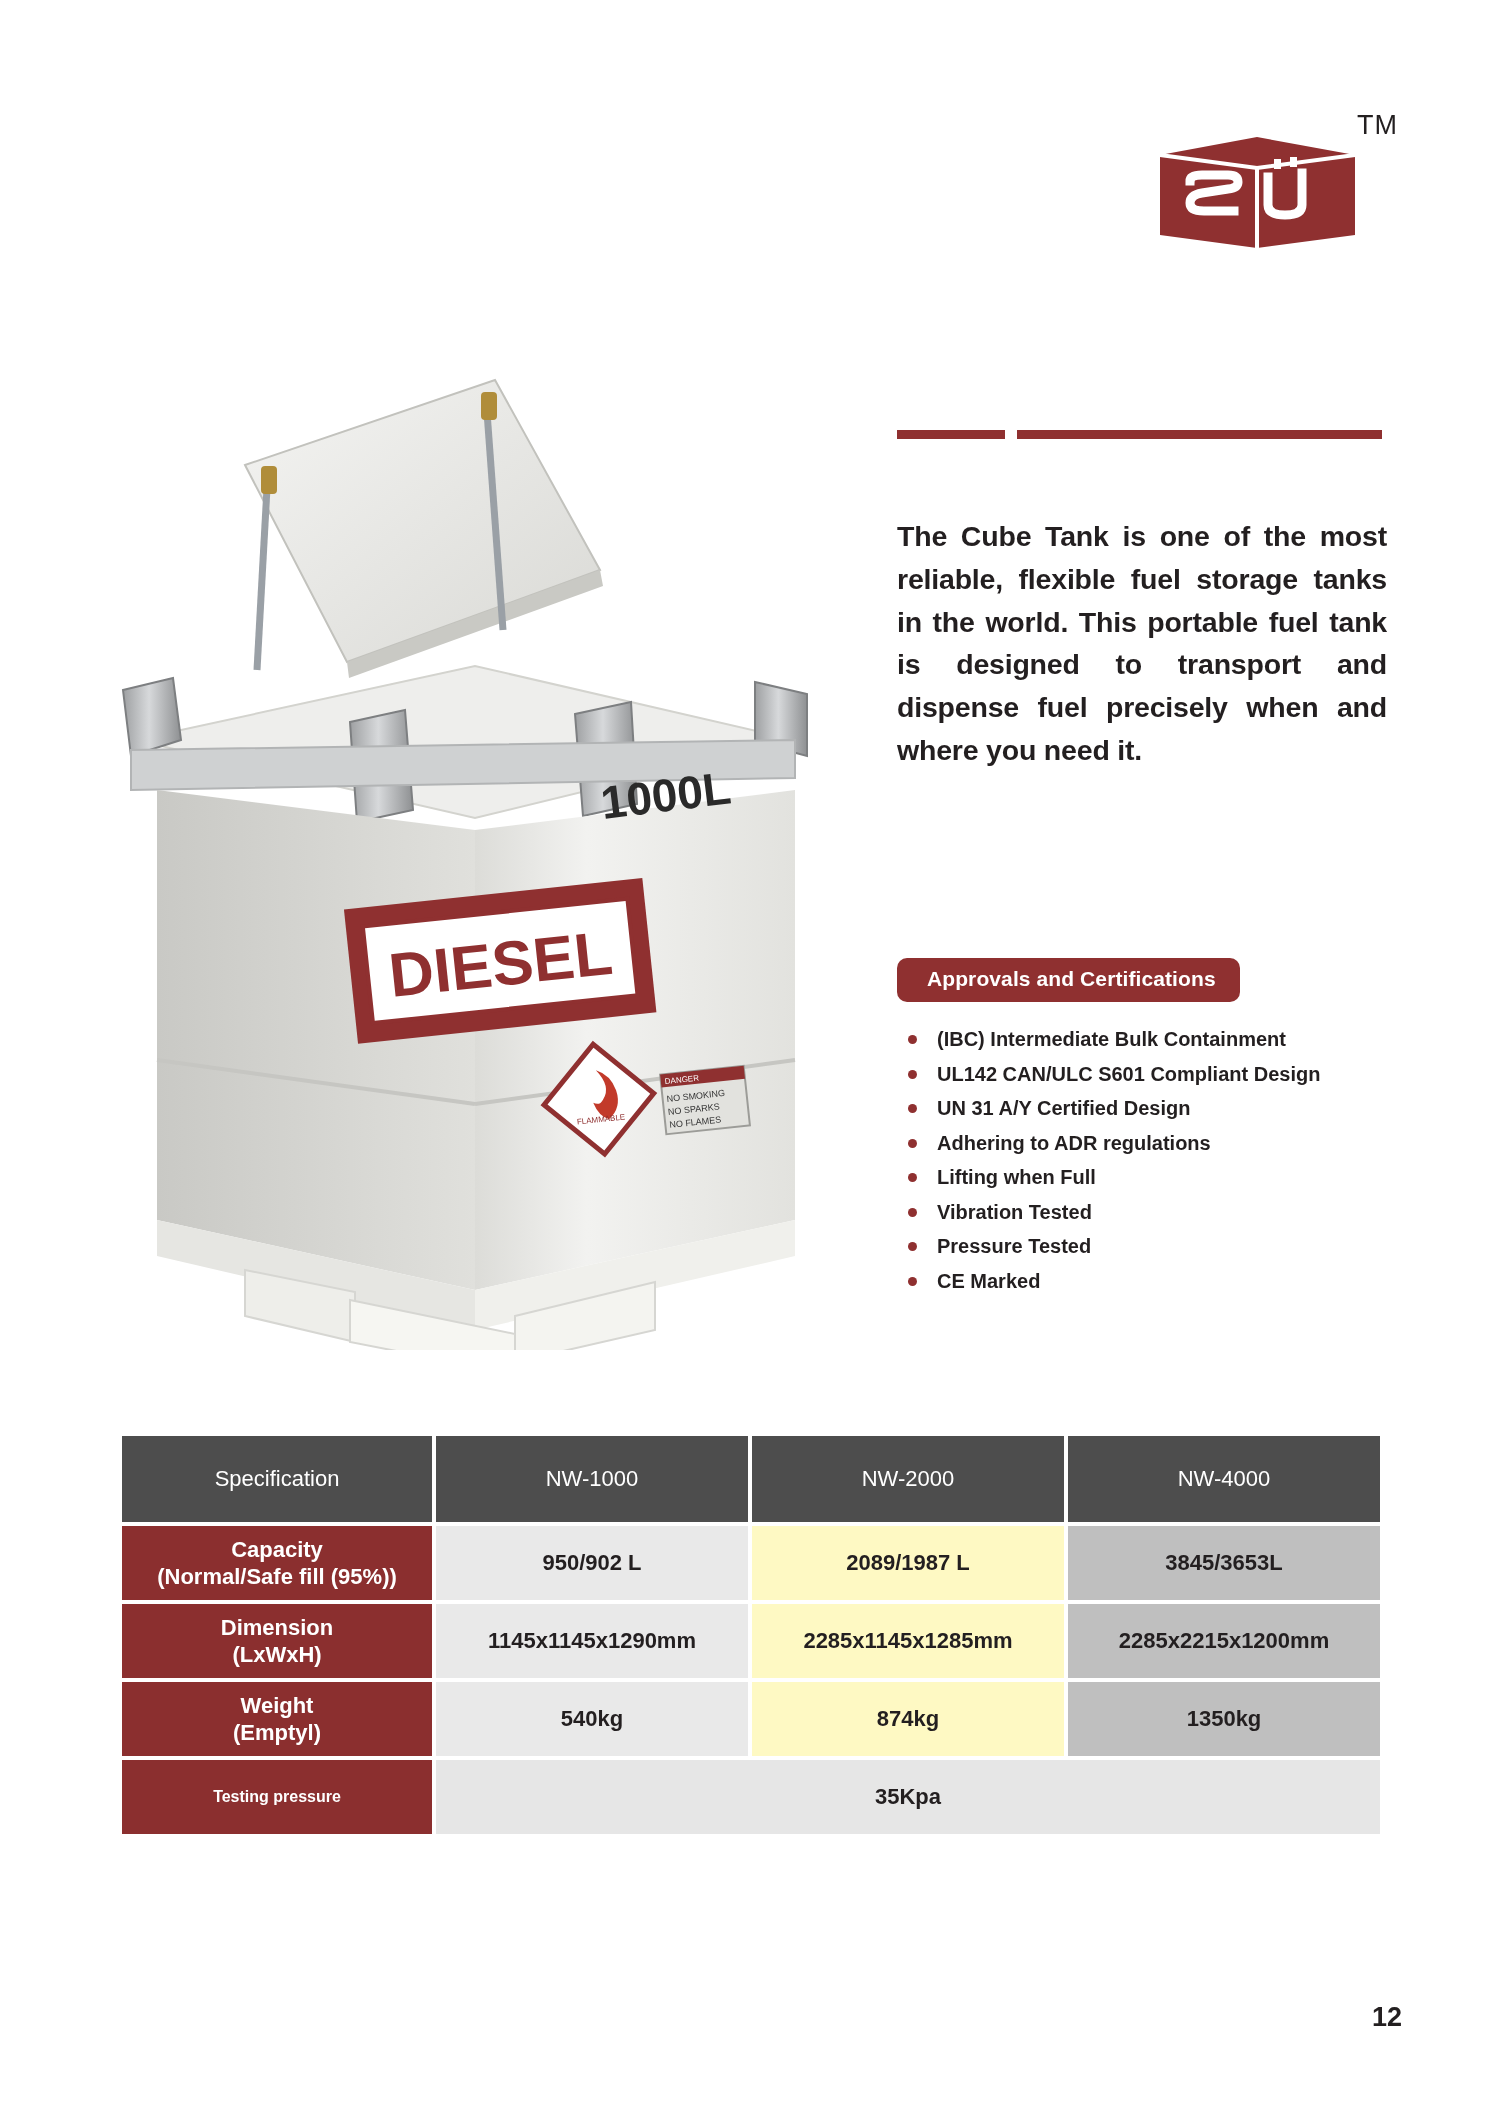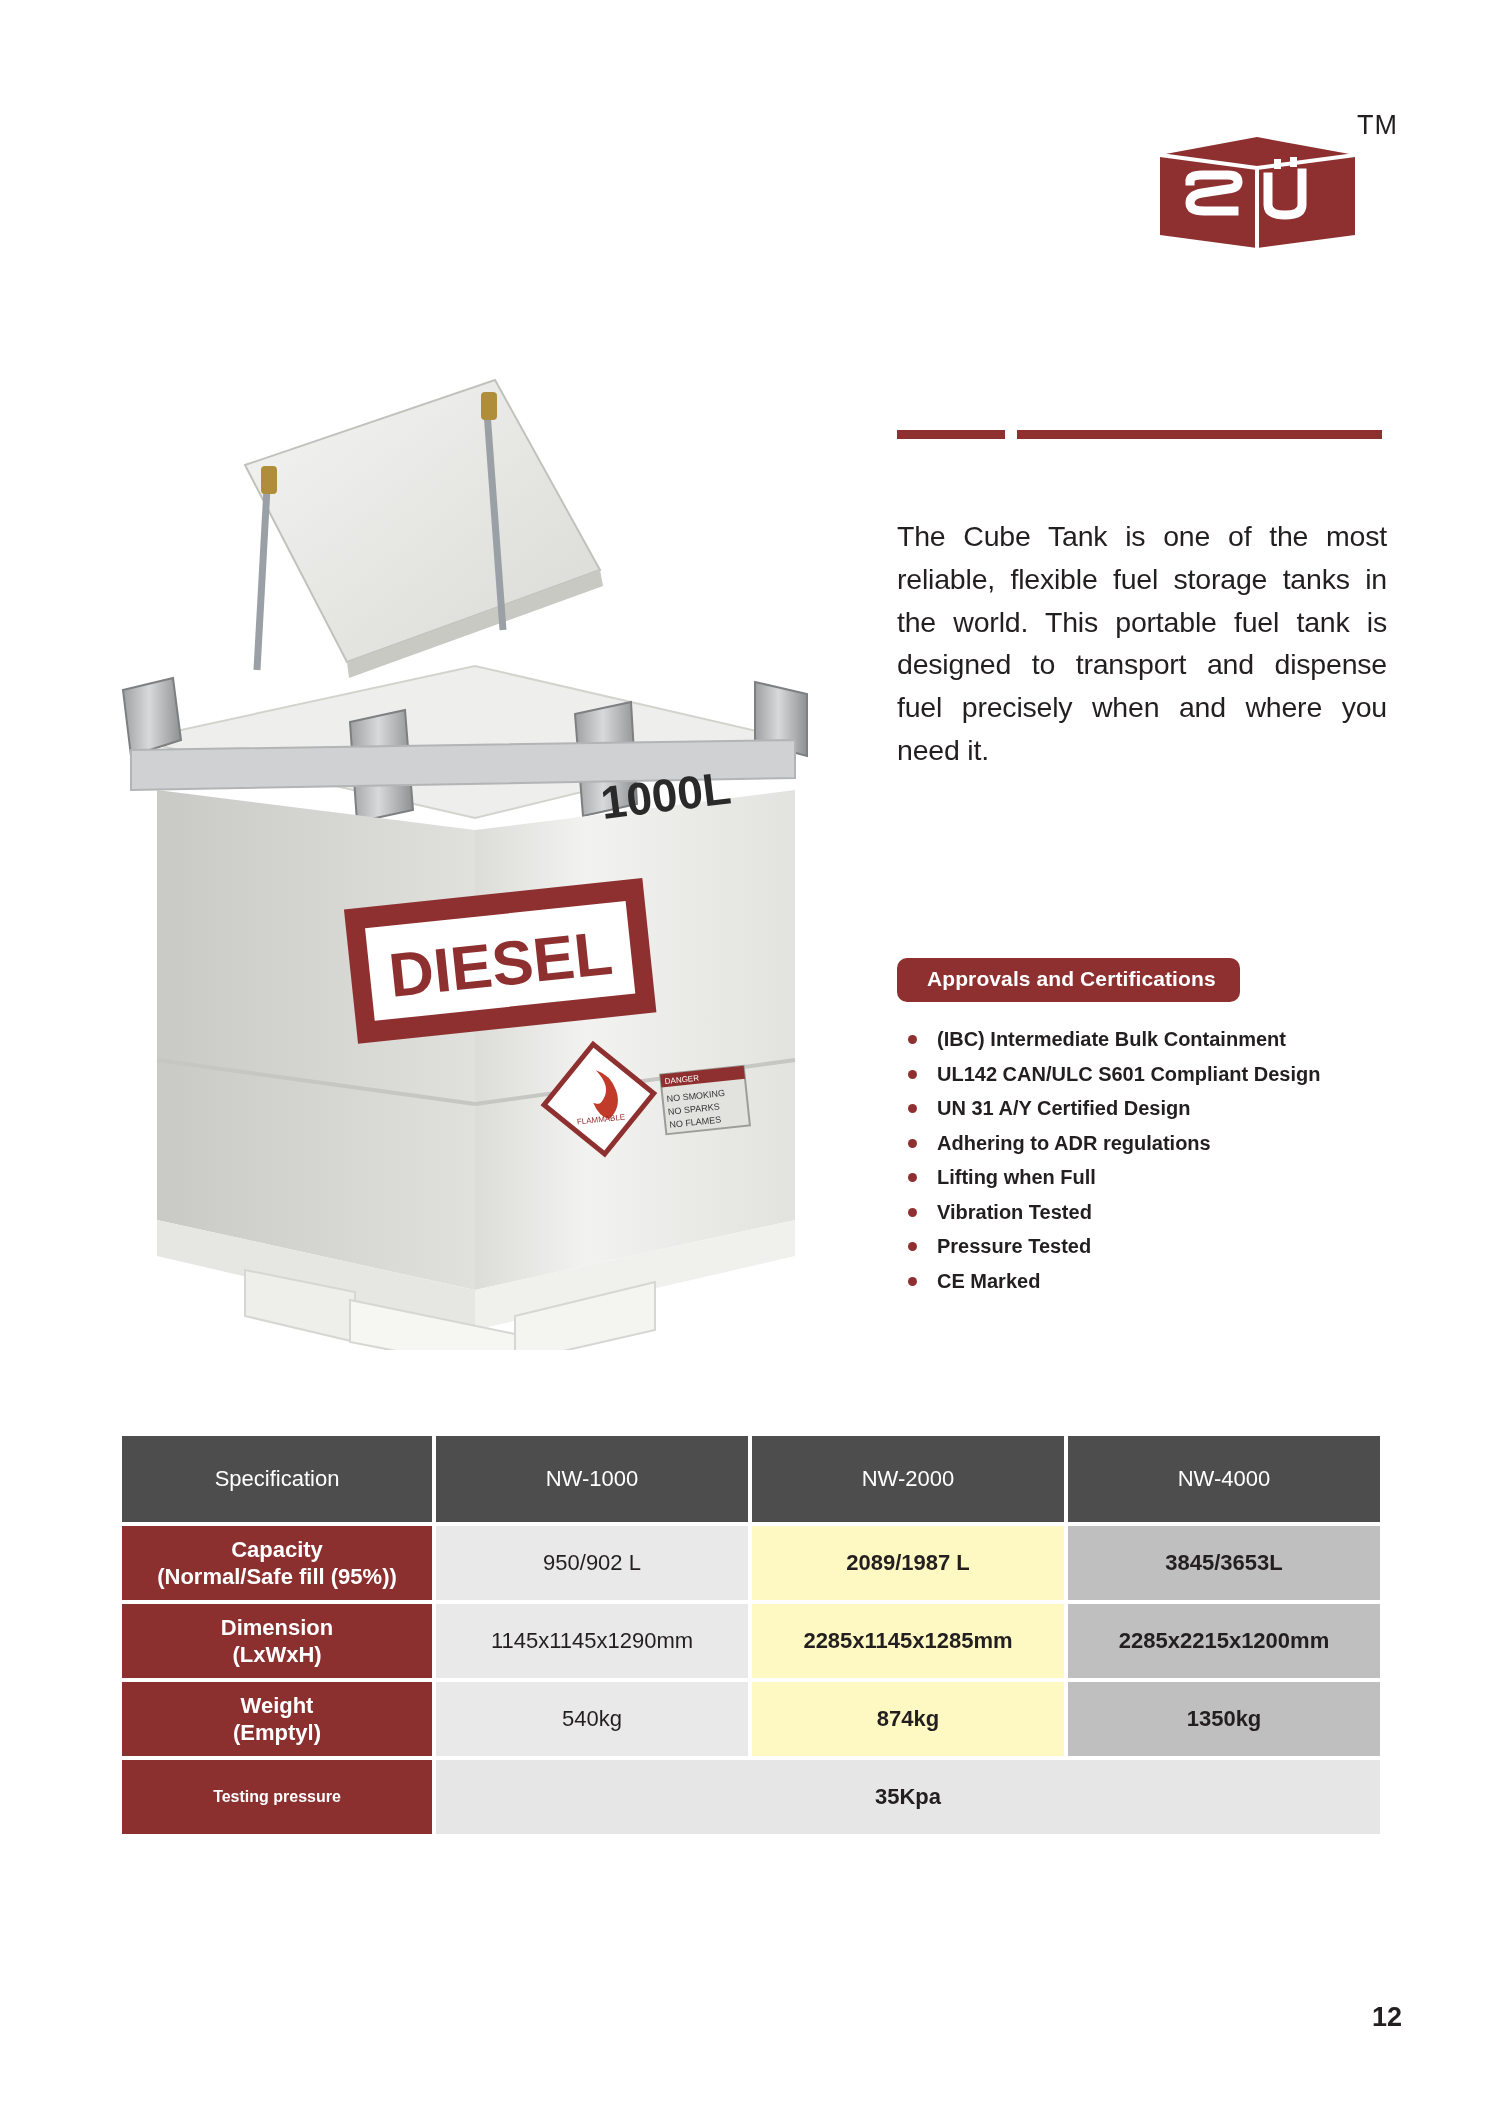--- a/index.html
+++ b/index.html
@@ -72,21 +72,21 @@
   .intro {
     position: absolute;
     left: 897px;
     top: 515px;
     width: 490px;
     font-size: 28.5px;
     line-height: 1.5;
     text-align: justify;
     color: #231f20;
     letter-spacing: -0.2px;
-    font-weight: 400;
+    font-weight: 700;
   }
 
   .approvals-pill {
     position: absolute;
     left: 897px;
     top: 958px;
     padding: 9px 24px 11px 30px;
     background: #8f3030;
     border-radius: 10px;
     color: #ffffff;
@@ -151,21 +151,21 @@
     height: 86px !important;
   }
   .rowlabel {
     background: #8b2f2f;
     color: #ffffff;
     font-size: 24px;
     font-weight: 700;
     line-height: 1.25;
   }
   .rowlabel.single { font-size: 16px; }
-  .cell-a { background: #e9e9e9; color: #231f20; font-weight: 400; }
+  .cell-a { background: #e9e9e9; color: #231f20; font-weight: 700; }
   .cell-b { background: #fef9c3; color: #231f20; font-weight: 600; }
   .cell-c { background: #bfbfbf; color: #231f20; font-weight: 600; }
   .cell-wide { background: #e6e6e6; color: #231f20; font-weight: 600; }
 
   .page-number {
     position: absolute;
     right: 98px;
     bottom: 88px;
     font-size: 27px;
     color: #231f20;

